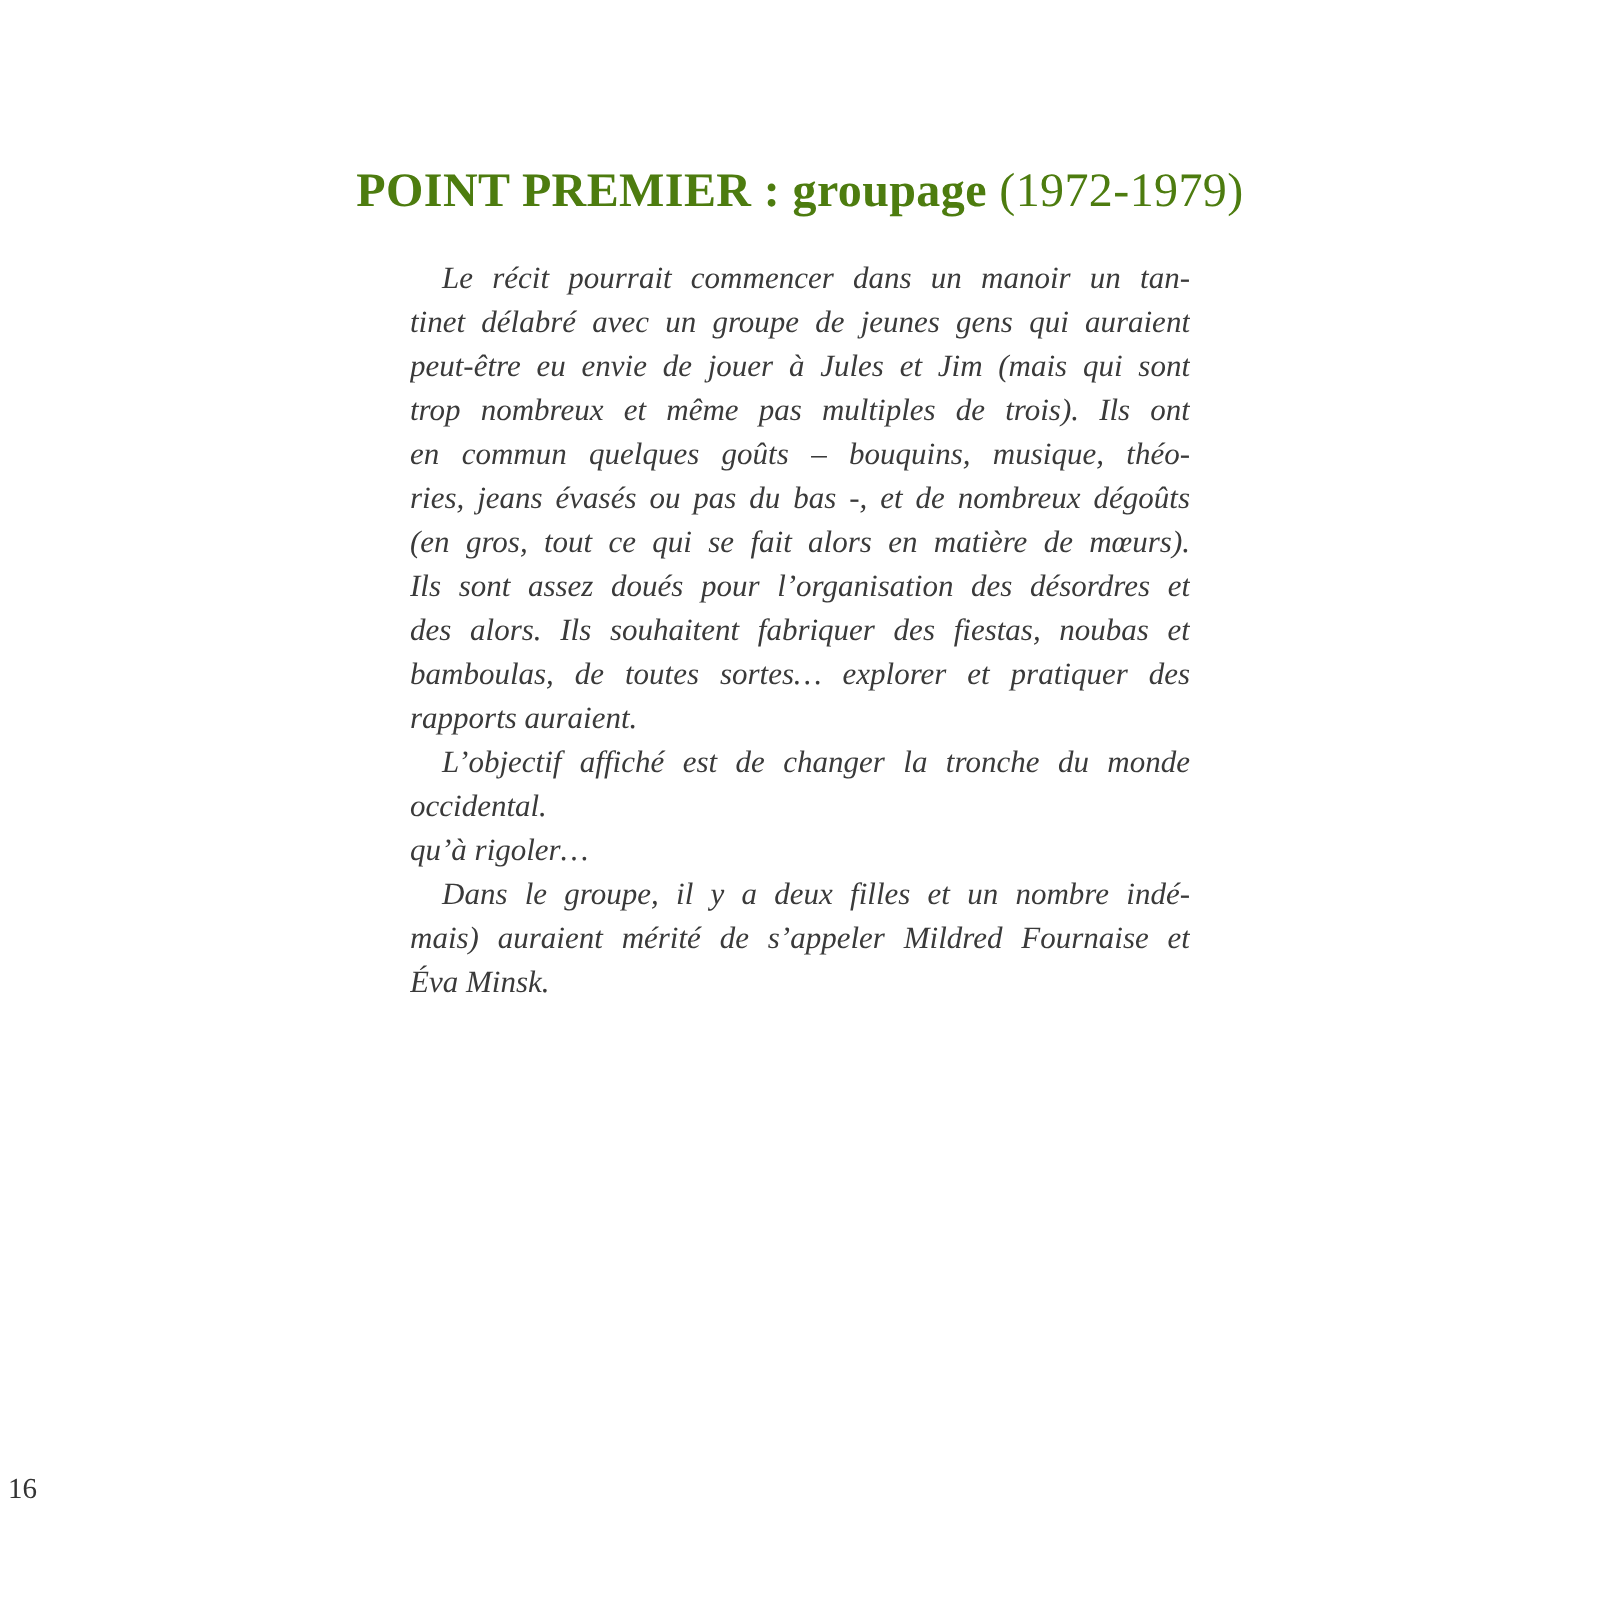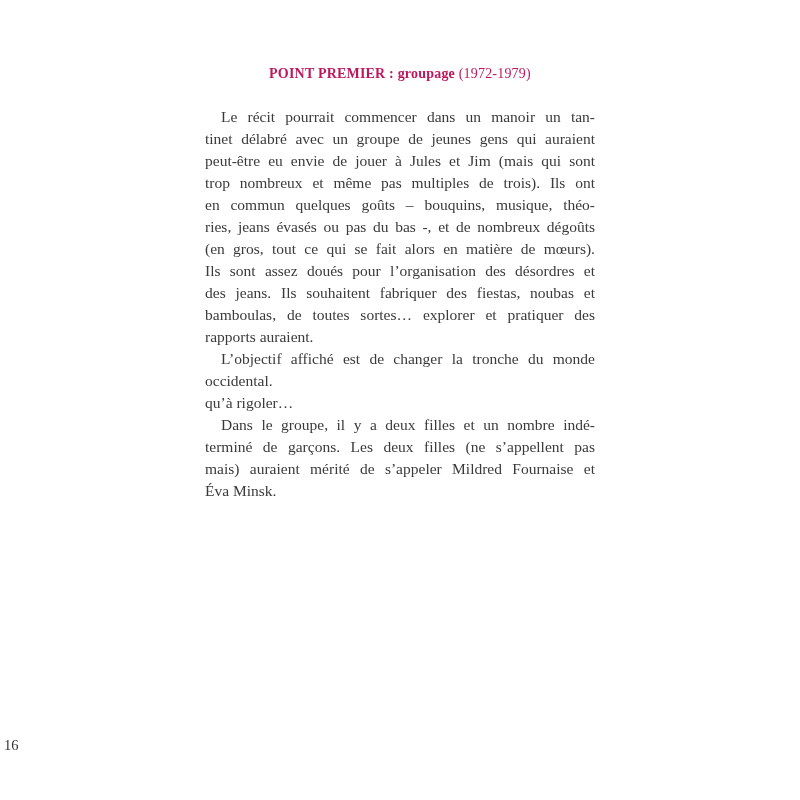--- a/index.html
+++ b/index.html
@@ -6,40 +6,41 @@
   .page {
     position: relative;
     width: 800px;
     height: 800px;
     background: #ffffff;
     font-family: "Liberation Serif", "DejaVu Serif", serif;
     color: #3a3a3a;
     overflow: hidden;
   }
   .chapter-title {
-    padding-top: 61px;
+    padding-top: 84px;
     text-align: center;
-    font-size: 14px;
+    font-size: 24px;
     line-height: 25px;
-    color: #be185d;
+    color: #4d7c0f;
     letter-spacing: 0.2px;
   }
   .chapter-title .bold { font-weight: bold; }
   .textblock {
     width: 390px;
     margin: 20px auto 0 auto;
     font-size: 15.5px;
     line-height: 22px;
   }
   .line {
     text-align: justify;
     text-align-last: justify;
     height: 22px;
     overflow: hidden;
     white-space: nowrap;
+    font-style: italic;
   }
   .line.end { text-align-last: left; }
   .line.indent { padding-left: 16px; }
   .pagenum {
     position: absolute;
     top: 737px;
     left: 4px;
     width: 100%;
     text-align: left;
     font-size: 14.5px;
@@ -56,30 +57,29 @@
   <div class="textblock">
 
     <div class="line indent">Le récit pourrait commencer dans un manoir un tan-</div>
     <div class="line">tinet délabré avec un groupe de jeunes gens qui auraient</div>
     <div class="line">peut-être eu envie de jouer à Jules et Jim (mais qui sont</div>
     <div class="line">trop nombreux et même pas multiples de trois). Ils ont</div>
     <div class="line">en commun quelques goûts – bouquins, musique, théo-</div>
     <div class="line">ries, jeans évasés ou pas du bas -, et de nombreux dégoûts</div>
     <div class="line">(en gros, tout ce qui se fait alors en matière de mœurs).</div>
     <div class="line">Ils sont assez doués pour l’organisation des désordres et</div>
-    <div class="line">des jeans. Ils souhaitent fabriquer des fiestas, noubas et</div>
+    <div class="line">des alors. Ils souhaitent fabriquer des fiestas, noubas et</div>
     <div class="line">bamboulas, de toutes sortes… explorer et pratiquer des</div>
     <div class="line end">rapports auraient.</div>
 
     <div class="line indent">L’objectif affiché est de changer la tronche du monde</div>
     <div class="line end">occidental.</div>
 
     <div class="line end">qu’à rigoler…</div>
 
     <div class="line indent">Dans le groupe, il y a deux filles et un nombre indé-</div>
-    <div class="line">terminé de garçons. Les deux filles (ne s’appellent pas</div>
     <div class="line">mais) auraient mérité de s’appeler Mildred Fournaise et</div>
     <div class="line end">Éva Minsk.</div>
   </div>
 
   <div class="pagenum">16</div>
 
 </div>
 
 </body></html>

